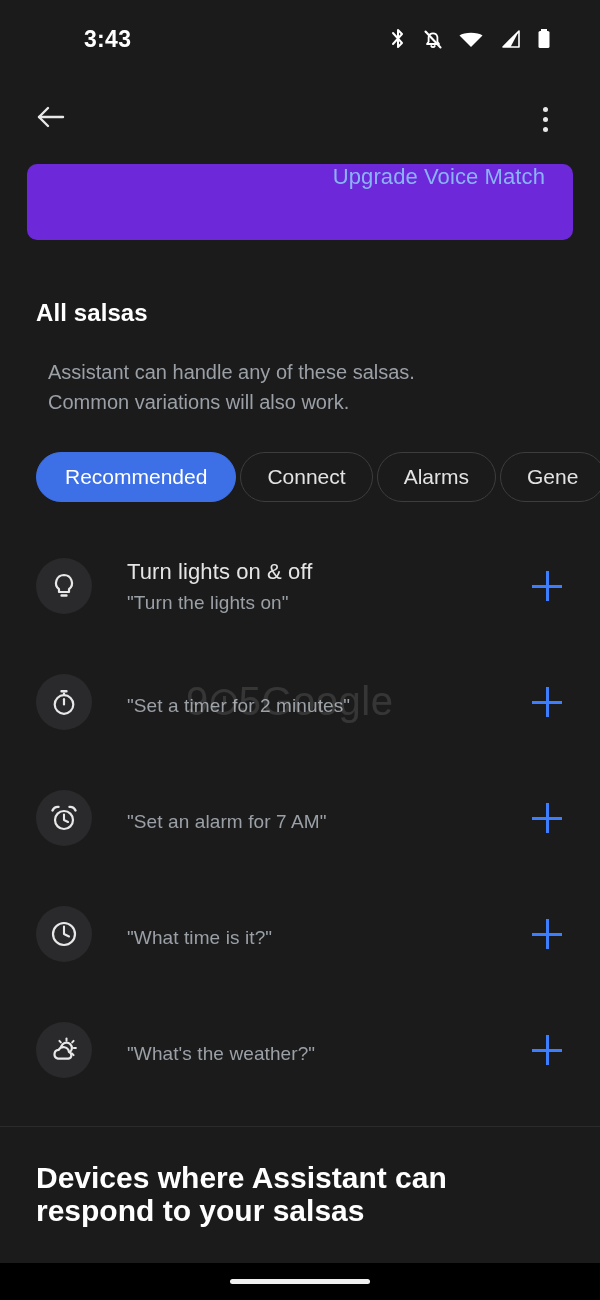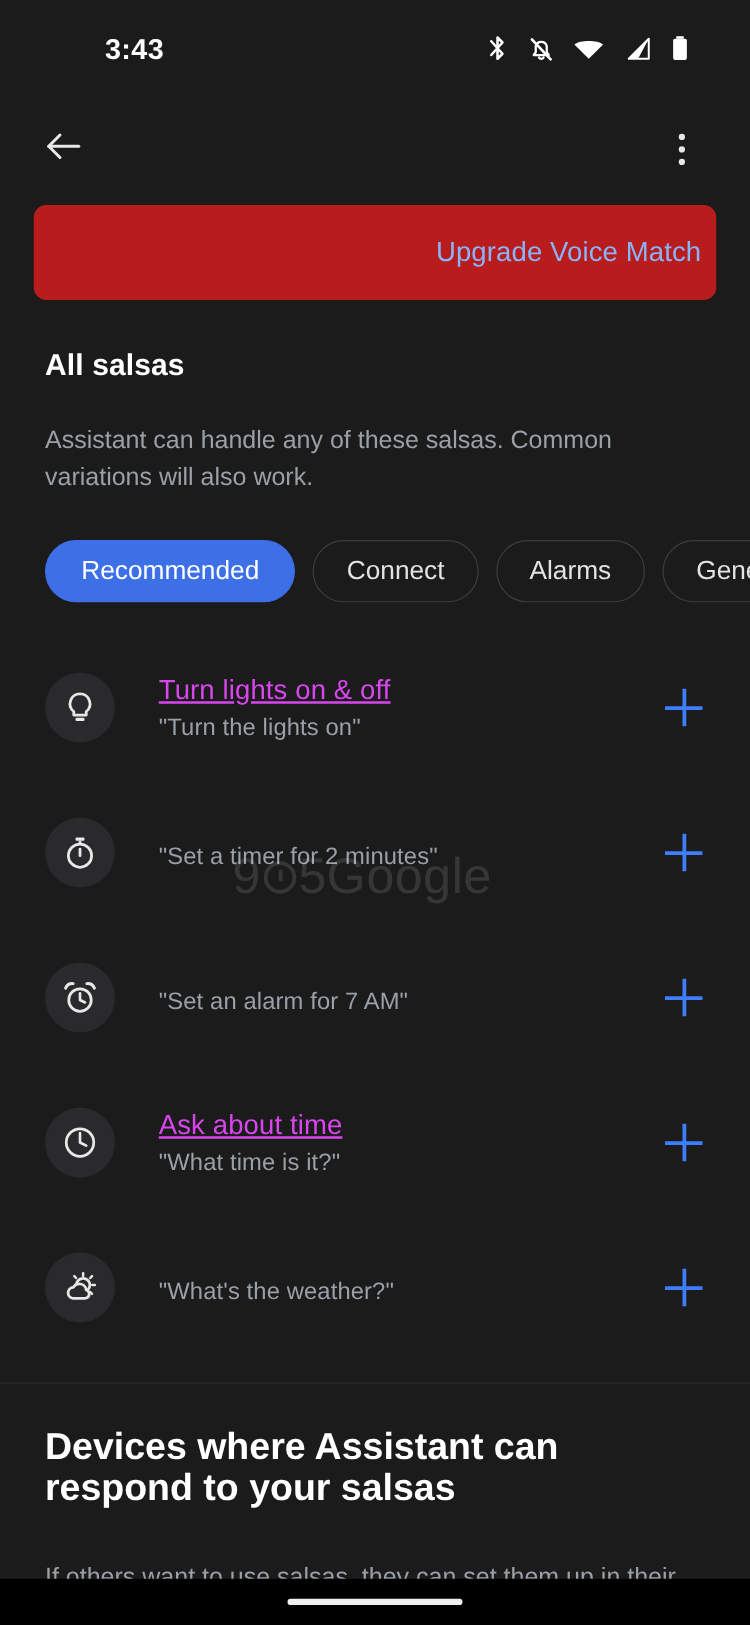--- a/index.html
+++ b/index.html
@@ -50,57 +50,57 @@
     display:flex; align-items:center; justify-content:center;
     width:46px; height:46px;
     cursor:pointer;
   }
   .dot { width:5px; height:5px; border-radius:50%; background:#e8e8e8; margin:2.5px 0; }
   .dots { display:flex; flex-direction:column; align-items:center; }
 
   
   .banner-wrap { padding:4px 27px 0 27px; background:#1b1b1b; }
   .banner {
-    background:#b91c1c;
+    background:#6d28d9;
     border-radius:10px;
     height:76px;
-    display:flex; align-items:center; justify-content:flex-end;
-    padding:0 12px;
+    display:flex; align-items:flex-start; justify-content:flex-end;
+    padding:0 28px;
     cursor:pointer;
   }
   .banner-link {
     color:#8ab4f8;
     font-size:22px;
     letter-spacing:.1px;
   }
 
   
   .section-gap { height:35px; background:#1b1b1b; }
   .content { background:#1b1b1b; }
   .page-title {
     color:#ffffff;
     font-size:24px;
     font-weight:bold;
     padding:0 36px;
-    margin-top:4px;
+    margin-top:24px;
     letter-spacing:.1px;
   }
   .page-desc {
     color:#9aa0a6;
     font-size:20px;
     line-height:30px;
-    padding:0 36px;
+    padding:0 48px;
     margin-top:30px;
     max-width:545px;
   }
 
   
   .chips {
     display:flex; align-items:center;
-    gap:14px;
+    gap:4px;
     padding:0 0 0 36px;
     margin-top:35px;
     white-space:nowrap;
     overflow:hidden;
   }
   .chip {
     height:50px;
     display:flex; align-items:center; justify-content:center;
     border-radius:25px;
     padding:0 26px;
@@ -128,24 +128,23 @@
   }
   .row-icon {
     flex:0 0 auto;
     width:56px; height:56px;
     border-radius:50%;
     background:#2a2a2c;
     display:flex; align-items:center; justify-content:center;
   }
   .row-text { flex:1 1 auto; margin-left:35px; min-width:0; }
   .row-title {
-    color:#d946ef;
+    color:#e5e5e5;
     font-size:22px;
     letter-spacing:.1px;
-    text-decoration:underline;
   }
   .row-sub {
     color:#9aa0a6;
     font-size:19px;
     margin-top:7px;
     letter-spacing:.1px;
   }
   .row-add {
     flex:0 0 auto;
     width:46px; height:46px;
@@ -359,21 +358,20 @@
       </div>
 
       <div class="row">
         <div class="row-icon">
           <svg width="34" height="34" viewBox="0 0 34 34">
             <circle cx="17" cy="17" r="11" fill="none" stroke="#e8e8e8" stroke-width="2.2"></circle>
             <polyline points="17,9.5 17,17 22,19.5" fill="none" stroke="#e8e8e8" stroke-width="2.1" stroke-linecap="round" stroke-linejoin="round"></polyline>
           </svg>
         </div>
         <div class="row-text">
-          <div class="row-title">Ask about time</div>
           <div class="row-sub">"What time is it?"</div>
         </div>
         <div class="row-add">
           <span class="plus">
             <span class="plus-h"></span>
               <span class="plus-v"></span>
           </span>
         </div>
       </div>
 

